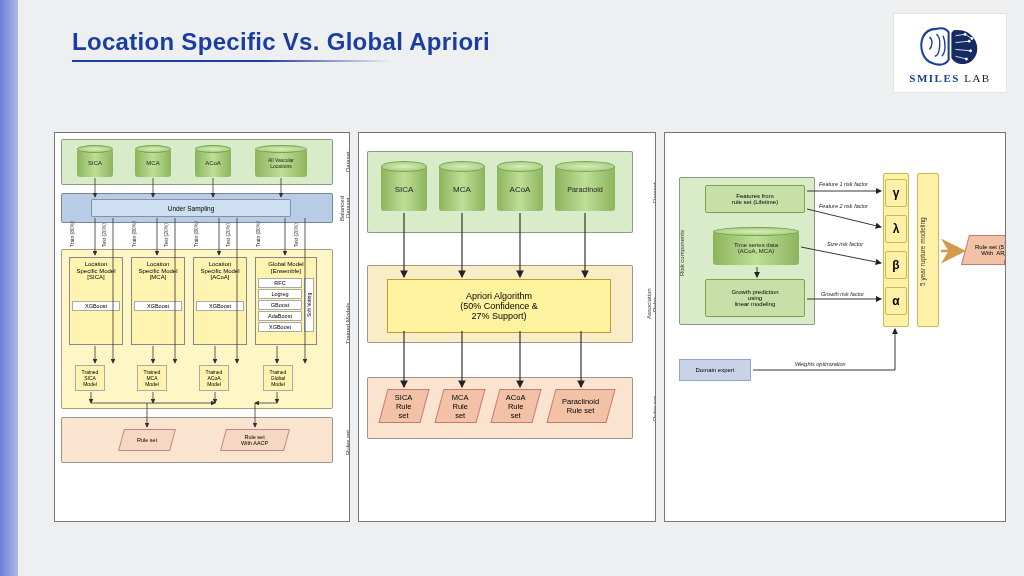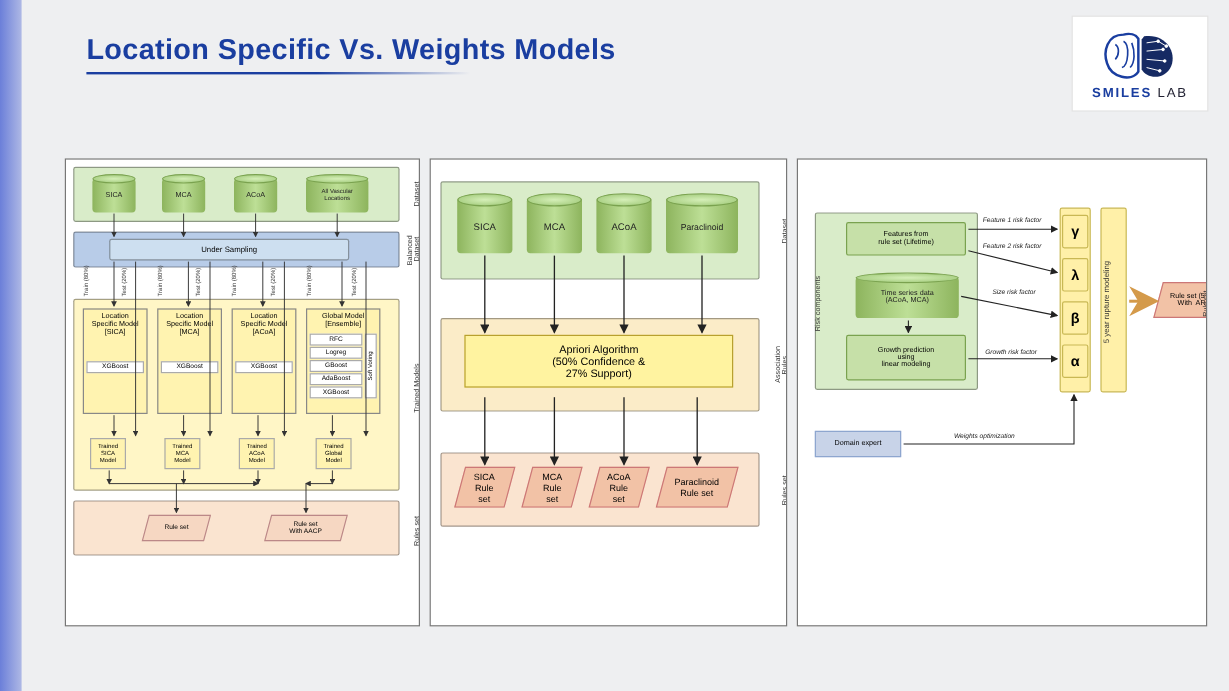--- a/index.html
+++ b/index.html
@@ -23,21 +23,21 @@
     position: absolute; left: 72px; top: 60px; width: 320px; height: 2px;
     background: linear-gradient(to right, #1a3ea0 0%, #1a3ea0 60%, rgba(26,62,160,0) 100%);
   }
   .logo {
     position: absolute; right: 18px; top: 14px; width: 112px; height: 78px;
     background: #fff; display: flex; flex-direction: column; align-items: center; justify-content: center;
     box-shadow: 0 0 0 1px #e3e3e3;
   }
   .logo svg { width: 70px; height: 48px; }
   .logo-text {
-    font-size: 11px; letter-spacing: 1.5px; color: #223; margin-top: 2px;
+    font-size: 11px; letter-spacing: 1.5px; color: #223; margin-top: 2px; font-family: Liberation Serif, serif;
   }
   .logo-text b { color: #1a3ea0; }
 
   .panels {
     position: absolute; left: 54px; top: 132px; right: 18px; bottom: 54px;
     display: flex; gap: 8px;
   }
   .panel {
     background: #fff; border: 1px solid #777; position: relative;
     overflow: hidden;
@@ -132,21 +132,21 @@
   .flowlabel { position:absolute; font-size:5.5px; color:#222; font-style:italic; }
 
   
   svg.ovl { position:absolute; left:0; top:0; }
 </style>
 </head>
 <body>
 
 <div class="left-grad"></div>
 
-<h1 class="title">Location Specific  Vs. Weights Models</h1>
+<h1 class="title">Location Specific  Vs. Global Apriori</h1>
 <div class="title-underline"></div>
 
 <div class="logo">
   <svg viewBox="0 0 100 70">
     <path d="M30 10 C10 10 5 30 10 45 C15 62 40 68 48 55 L48 15 C45 10 38 8 30 10 Z" fill="none" stroke="#1a3ea0" stroke-width="3"></path>
     <path d="M20 22 C25 25 25 35 20 40 M30 18 C38 22 36 48 28 50 M40 20 C44 30 44 44 38 50" fill="none" stroke="#1a3ea0" stroke-width="2"></path>
     <path d="M55 12 C80 8 95 30 88 48 C80 66 58 64 52 52 L52 16 Z" fill="#162a63"></path>
     <g stroke="#fff" stroke-width="1.2" fill="#fff">
       <line x1="58" y1="20" x2="72" y2="18"></line>
         <circle cx="72" cy="18" r="1.6"></circle>
@@ -328,21 +328,21 @@
         <div class="body"></div>
         <div class="cap" style="height:11px;"></div>
         <div class="lbl">ACoA</div>
       </div>
     <div class="cyl big" style="left:196px; top:28px; width:60px; height:50px;">
         <div class="body"></div>
         <div class="cap" style="height:11px;"></div>
         <div class="lbl" style="font-size:7.2px;">Paraclinoid</div>
       </div>
 
-    <div class="apriori" style="left:28px; top:146px; width:224px; height:44px;">
+    <div class="apriori" style="left:28px; top:146px; width:224px; height:54px;">
       <div>Apriori Algorithm</div>
       <div>(50% Confidence &amp;</div>
       <div>27% Support)</div>
     </div>
 
     <div class="skewB" style="left:24px;  top:256px; width:42px; height:34px;">
         <span style="white-space:pre;">SICA
 Rule
 set</span>
       </div>

